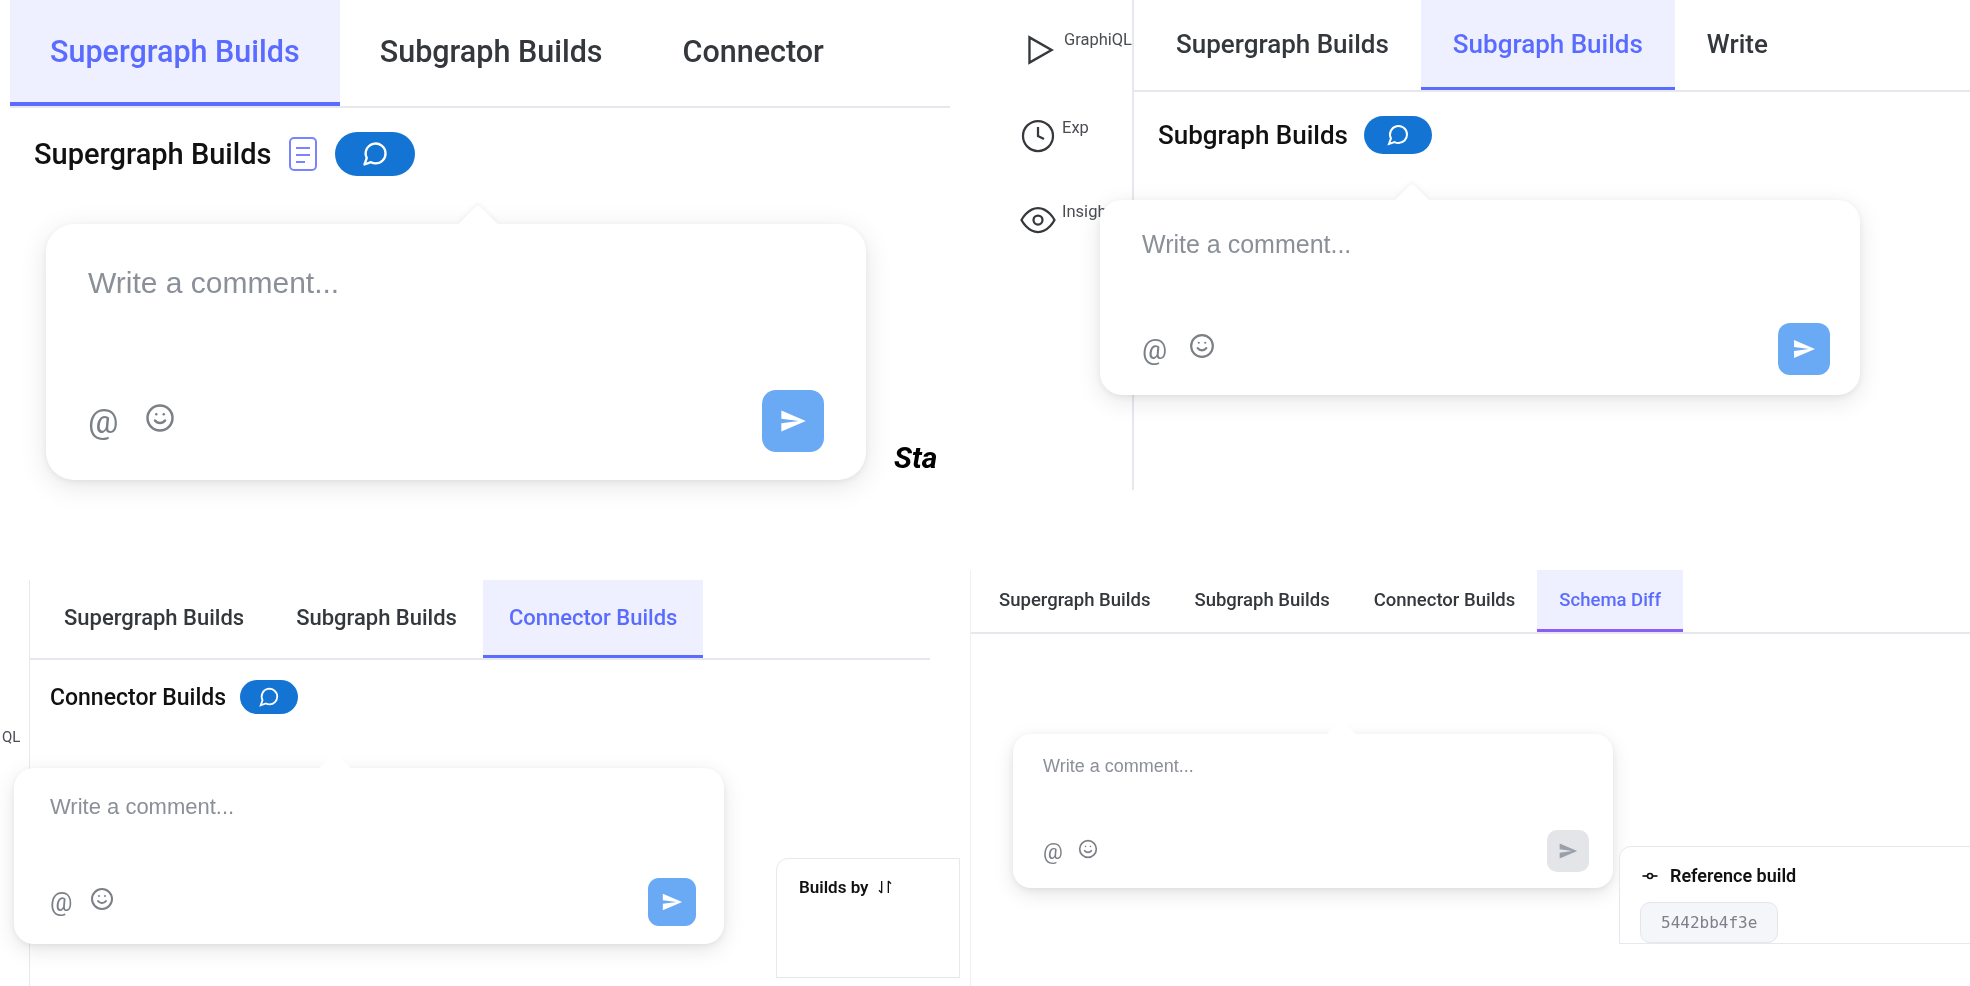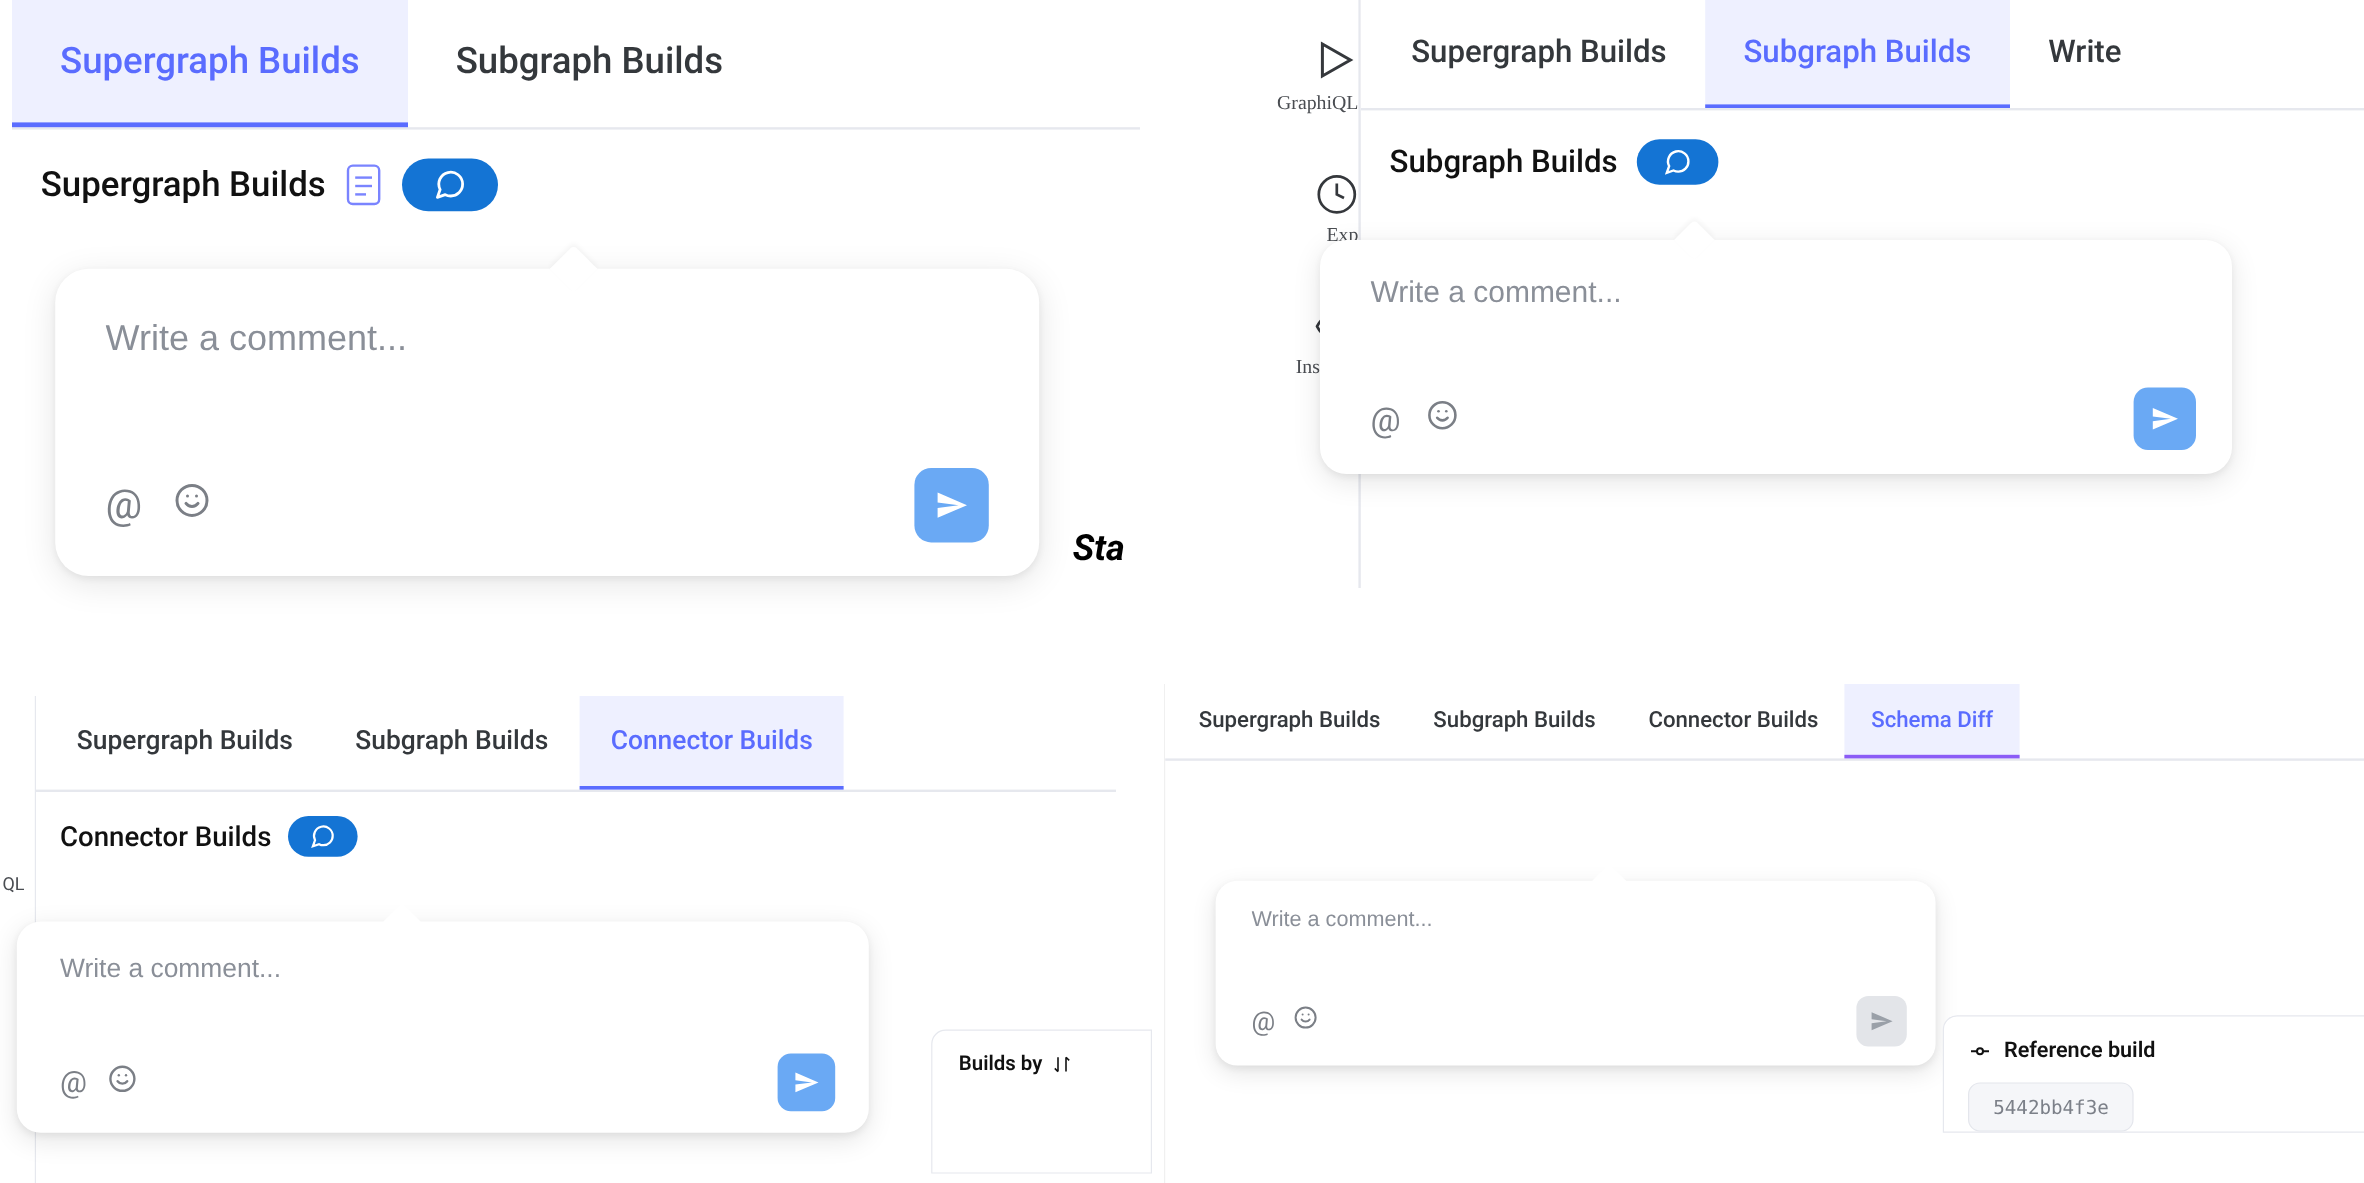--- a/index.html
+++ b/index.html
@@ -155,26 +155,25 @@
   .panel-tr .vrail {
     position: absolute;
     left: 0; top: 0;
     width: 114px; height: 490px;
     border-right: 2px solid #e6e8ee;
     padding-top: 30px;
     display:flex; flex-direction:column; align-items:center;
     gap: 48px;
   }
   .vrail-item {
-    display:flex; flex-direction:column; align-items:flex-end;
+    display:flex; flex-direction:row; align-items:flex-start;
     gap:6px;
     width:100%;
     cursor:pointer;
     color:#4a4d52;
-    font-family:Liberation Serif, serif;
   }
   .vrail-item .lbl { font-size: 16.5px; color:#4a4d52; }
   .vrail svg { display:block; }
 
   .panel-tr .right-area {
     position:absolute; left:114px; top:0; right:0; bottom:0;
   }
   .tabs-row-md {
     display:flex;
     height: 92px;
@@ -367,20 +366,21 @@
 
   .at-icon, .smile-icon { cursor:pointer; }
 </style>
 </head>
 <body>
 
 <div class="panel-tl">
   <div class="tabs-row-lg">
     <div class="tab-lg active">Supergraph Builds</div>
     <div class="tab-lg">Subgraph Builds</div>
+    <div class="tab-lg">Connector</div>
   </div>
 
   <div class="section-header-lg">
     <span>Supergraph Builds</span>
     <span class="note-icon">
         <span class="line3"></span>
       </span>
     <span class="comment-btn">
       <svg width="28" height="28" viewBox="0 0 24 24" fill="none" stroke="#fff" stroke-width="2" stroke-linecap="round" stroke-linejoin="round">
         <path d="M21 11.5a8.38 8.38 0 0 1-8.5 8.5 8.5 8.5 0 0 1-3.9-.95L3 21l1.95-5.6A8.5 8.5 0 1 1 21 11.5z"></path>

